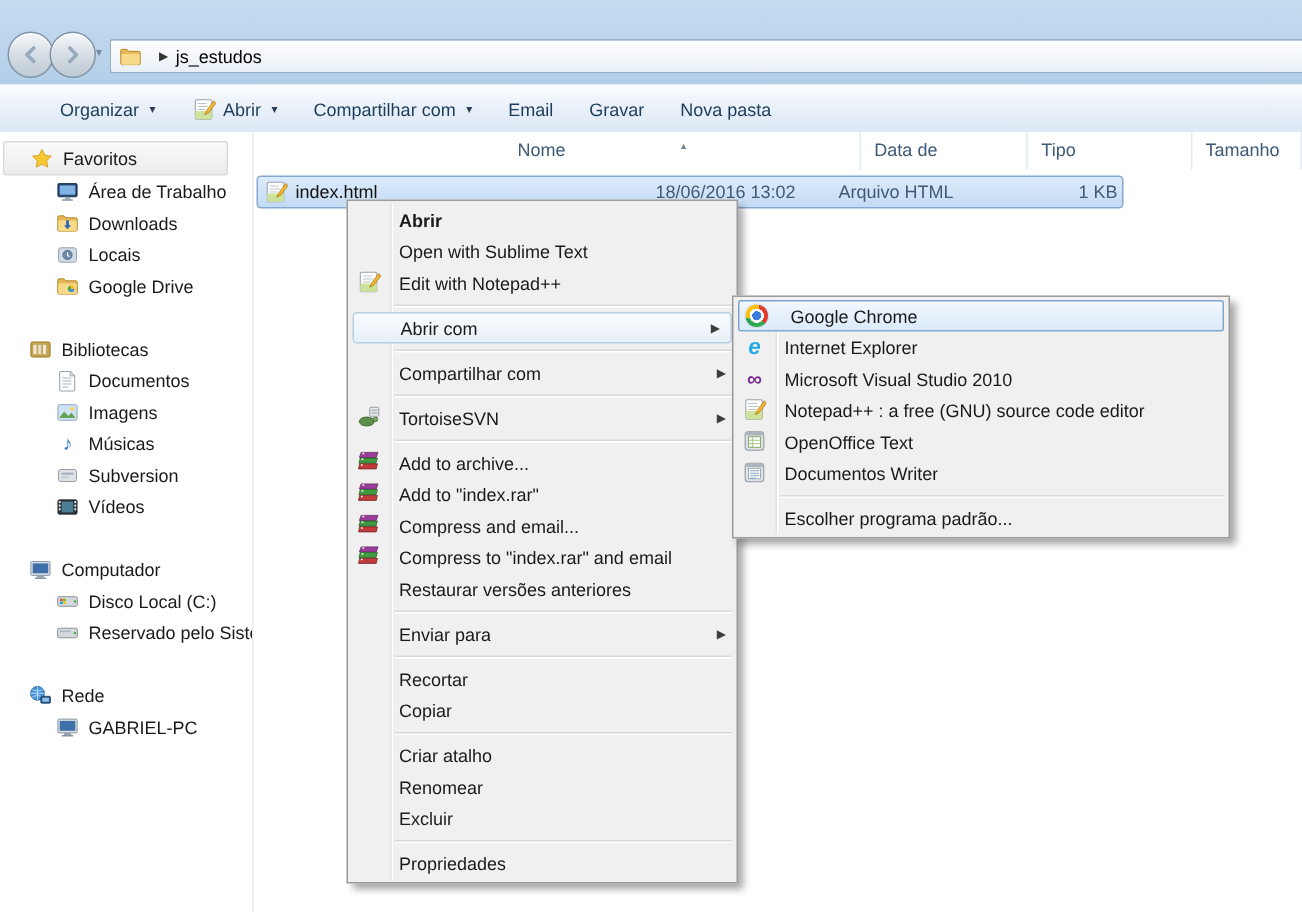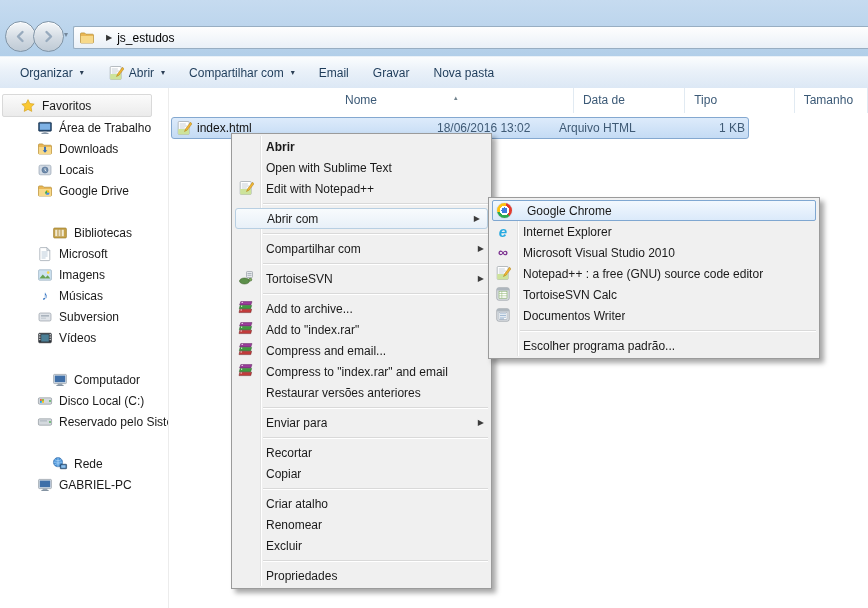--- a/index.html
+++ b/index.html
@@ -25,31 +25,31 @@
     background:linear-gradient(#fefefe,#f2f6fa 60%,#e9f0f7);
     border:1px solid #98aec2;border-right:none;border-radius:2px 0 0 2px;
     display:flex;align-items:center;gap:5px;padding-left:5px;}
   #addr-crumb-arrow{font-size:8px;color:#333;margin-left:6px;}
   #addr-text{color:#000;}
 
   
   #toolbar{position:absolute;left:0;top:56px;right:0;height:31px;
     background:linear-gradient(#fbfdfe,#eaf1f9 45%,#dce8f5);
     border-top:1px solid #e9f1f8;border-bottom:1px solid #cdd9e8;
-    display:flex;align-items:center;padding-left:8px;color:#1e3c5a;}
+    display:flex;align-items:center;padding-left:28px;color:#1e3c5a;}
   .tb-item{height:24px;display:flex;align-items:center;gap:5px;padding:0 12px;border-radius:2px;cursor:default;}
   .tb-dd{font-size:8px;color:#2b3e55;margin-left:2px;}
 
   
   #main{position:absolute;left:0;top:88px;right:0;bottom:0;background:#fff;}
   #sidebar{position:absolute;left:0;top:0;bottom:0;width:168px;padding-top:6px;
     border-right:1px solid #ececec;overflow:hidden;white-space:nowrap;background:#fff;}
   .tree-group{margin-bottom:21px;}
   .tree-row{height:21px;display:flex;align-items:center;gap:6px;color:#1a1a1a;}
-  .tree-hdr{padding-left:19px;margin-left:33px;}
+  .tree-hdr{padding-left:19px;}
   .tree-child{padding-left:37px;}
   .tree-hdr.sel{margin:0 16px 0 2px;padding-left:17px;border:1px solid #d9d9d9;border-radius:2px;
     background:linear-gradient(#fbfbfb,#ebebeb);}
 
   
   #colheaders{position:absolute;left:168px;right:0;top:0;height:25px;display:flex;}
   .colh{line-height:25px;padding-left:9px;border-right:1px solid #e1eaf2;color:#3c5a77;
     box-sizing:border-box;position:relative;}
   #sortmark{position:absolute;left:118px;top:-3px;font-size:7px;color:#73848f;}
   #filerow{position:absolute;left:3px;top:29px;width:578px;height:22px;
@@ -220,21 +220,21 @@
           <span>Bibliotecas</span>
         </div>
         <div class="tree-row tree-child">
           <span class="ico">
             <svg width="16" height="16" viewBox="0 0 16 16">
               <path d="M3.6 1.6h6.2l3 3v9.2c0 .5-.4.8-.8.8H3.6c-.5 0-.8-.4-.8-.8V2.4c0-.4.3-.8.8-.8z" fill="#fff" stroke="#97a1ab" stroke-width="0.7"></path>
               <path d="M9.8 1.6l3 3h-3z" fill="#d9e0e6" stroke="#97a1ab" stroke-width="0.5"></path>
               <path d="M4.6 6h6M4.6 8h6M4.6 10h6M4.6 12h4" stroke="#9fb6c8" stroke-width="0.7"></path>
             </svg>
           </span>
-          <span>Microsoft</span>
+          <span>Documentos</span>
         </div>
         <div class="tree-row tree-child">
           <span class="ico">
             <svg width="16" height="16" viewBox="0 0 16 16">
               <rect x="1.6" y="2.8" width="12.8" height="10.4" rx="1" fill="#cfe3f2" stroke="#87a0b4" stroke-width="0.6"></rect>
               <path d="M2.4 11.6l3.4-4.2 2.8 3 2-2.2 2.8 3.4z" fill="#66a253"></path>
               <circle cx="11.2" cy="5.6" r="1.3" fill="#f5d64f"></circle>
             </svg>
           </span>
           <span>Imagens</span>
@@ -512,21 +512,21 @@
     </div>
     <div class="mi">
       <span class="ico">
         <svg width="16" height="16" viewBox="0 0 16 16">
           <rect x="1.8" y="1.8" width="12.4" height="12.4" rx="2" fill="#dfe3e7" stroke="#8f979e" stroke-width="0.7"></rect>
           <rect x="1.8" y="1.8" width="12.4" height="2.6" rx="1.2" fill="#aeb6bd"></rect>
           <rect x="4" y="5.2" width="8" height="7" fill="#fff" stroke="#7aa35c" stroke-width="0.6"></rect>
           <path d="M4 7.5h8M4 9.8h8M6.8 5.2v7" stroke="#9bbd7e" stroke-width="0.6"></path>
         </svg>
       </span>
-      <span class="lbl">TortoiseSVN Calc</span>
+      <span class="lbl">OpenOffice Text</span>
     </div>
     <div class="mi">
       <span class="ico">
         <svg width="16" height="16" viewBox="0 0 16 16">
           <rect x="1.8" y="1.8" width="12.4" height="12.4" rx="2" fill="#dfe3e7" stroke="#8f979e" stroke-width="0.7"></rect>
           <rect x="1.8" y="1.8" width="12.4" height="2.6" rx="1.2" fill="#aeb6bd"></rect>
           <rect x="4" y="5.2" width="8" height="7" fill="#fff" stroke="#8896a6" stroke-width="0.5"></rect>
           <path d="M5 6.8h6M5 8.5h6M5 10.2h6M5 11.8h4" stroke="#7d9ec2" stroke-width="0.7"></path>
         </svg>
       </span>

